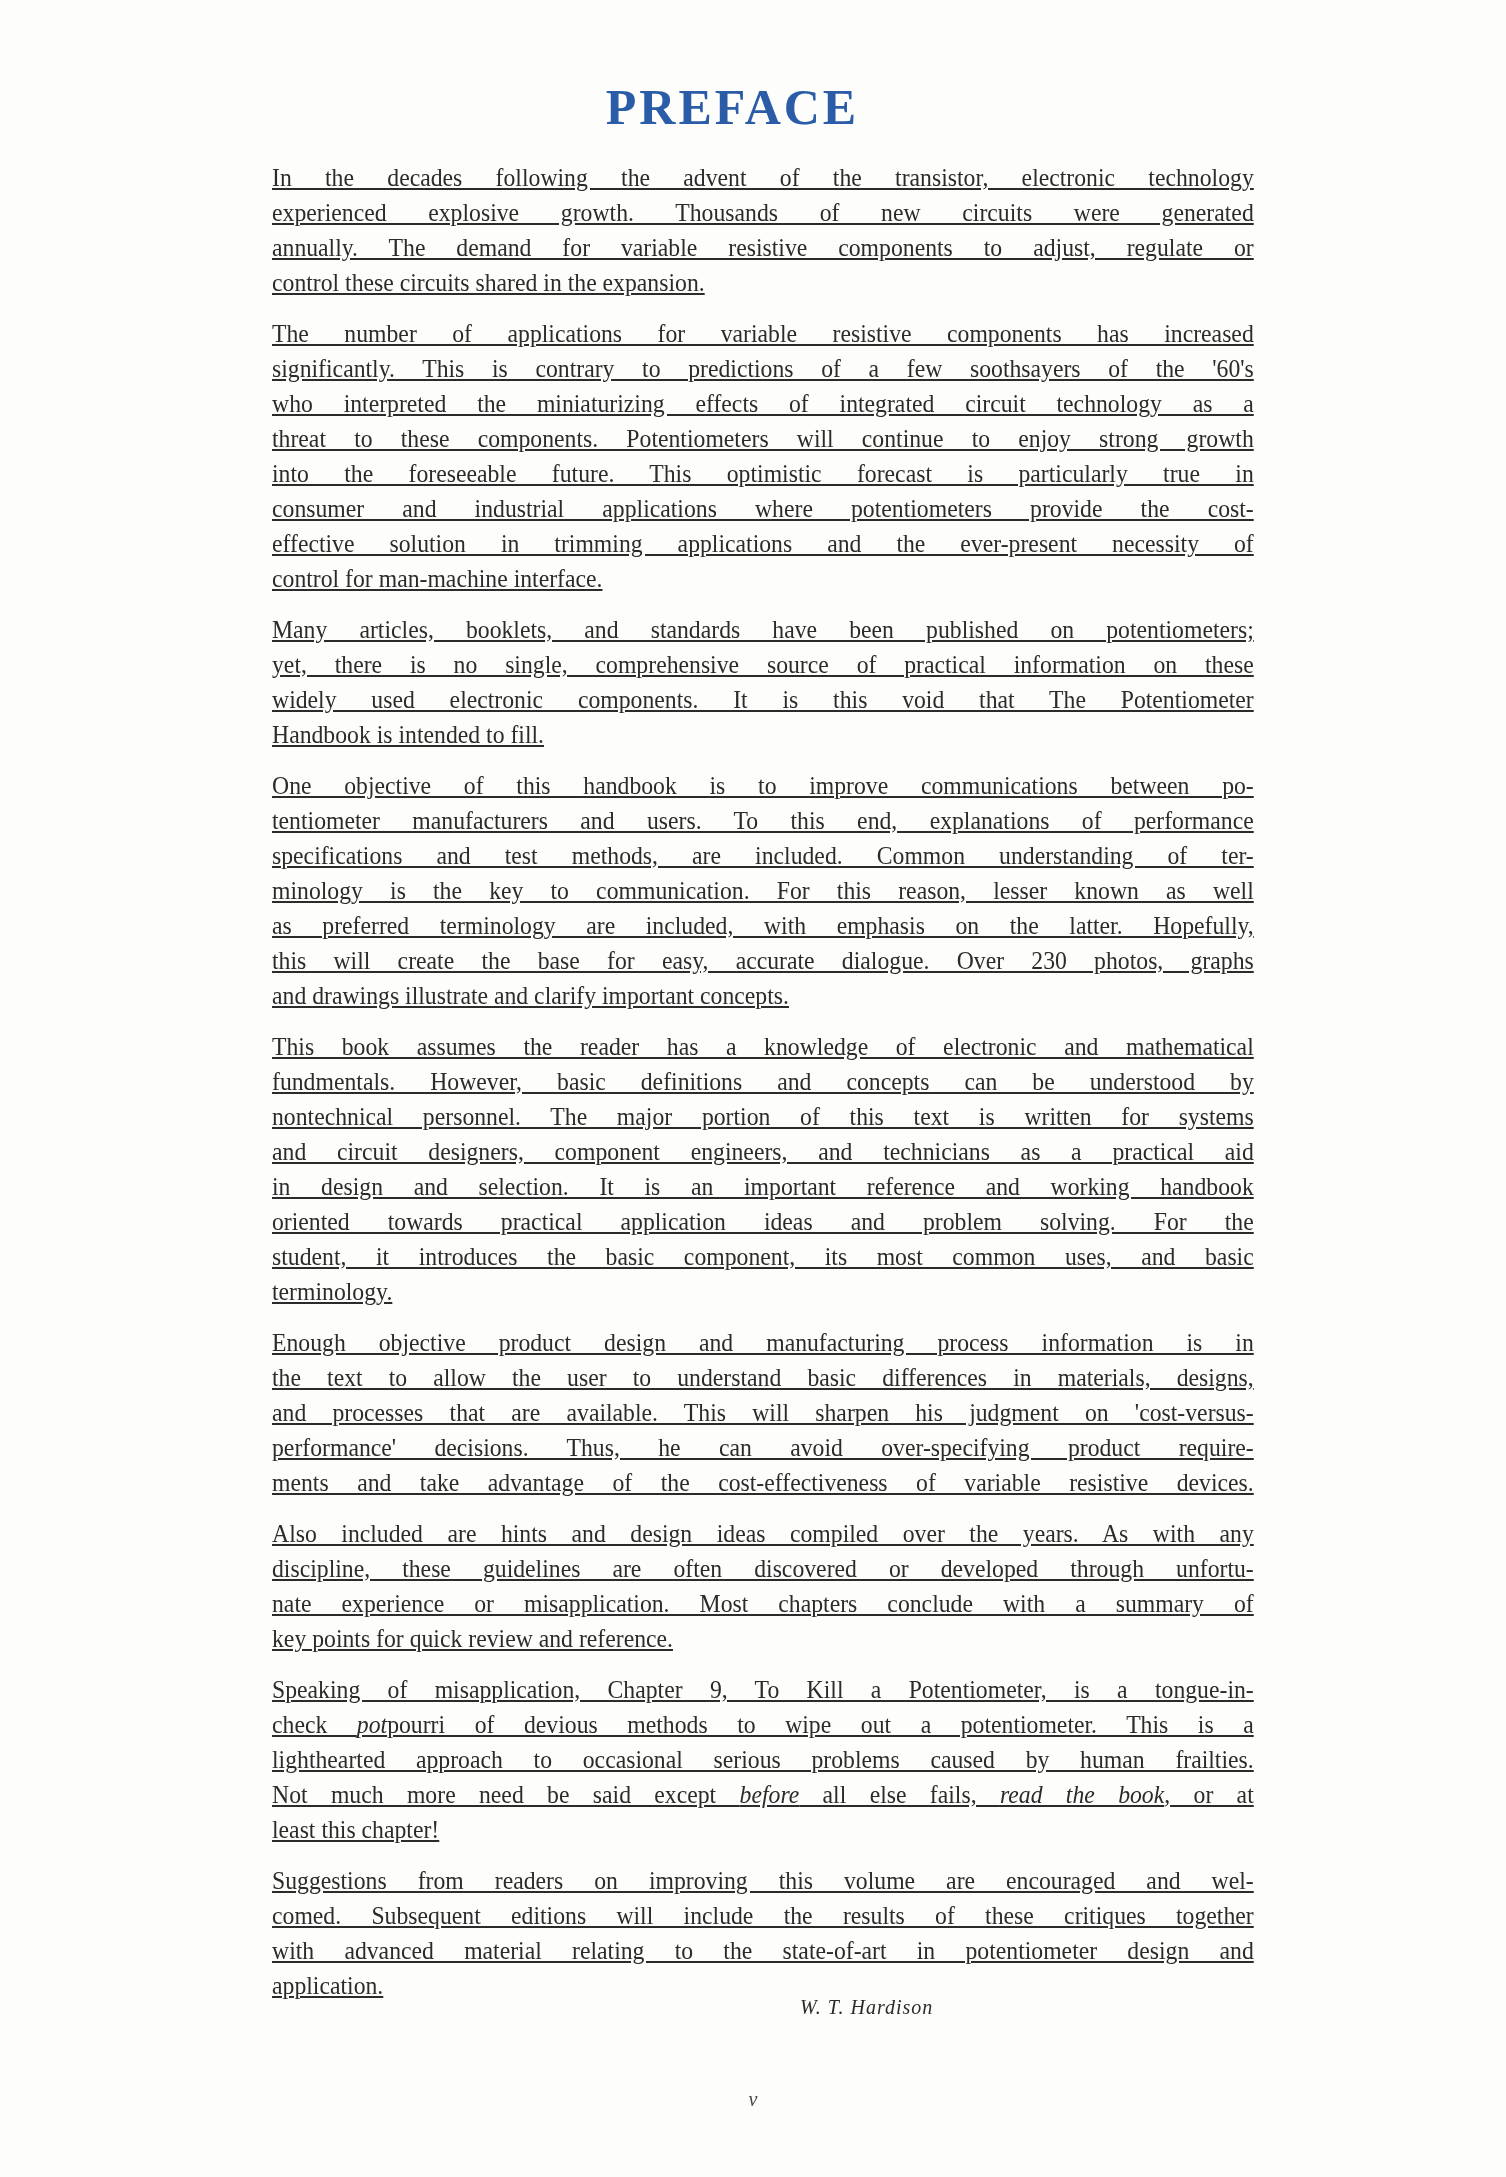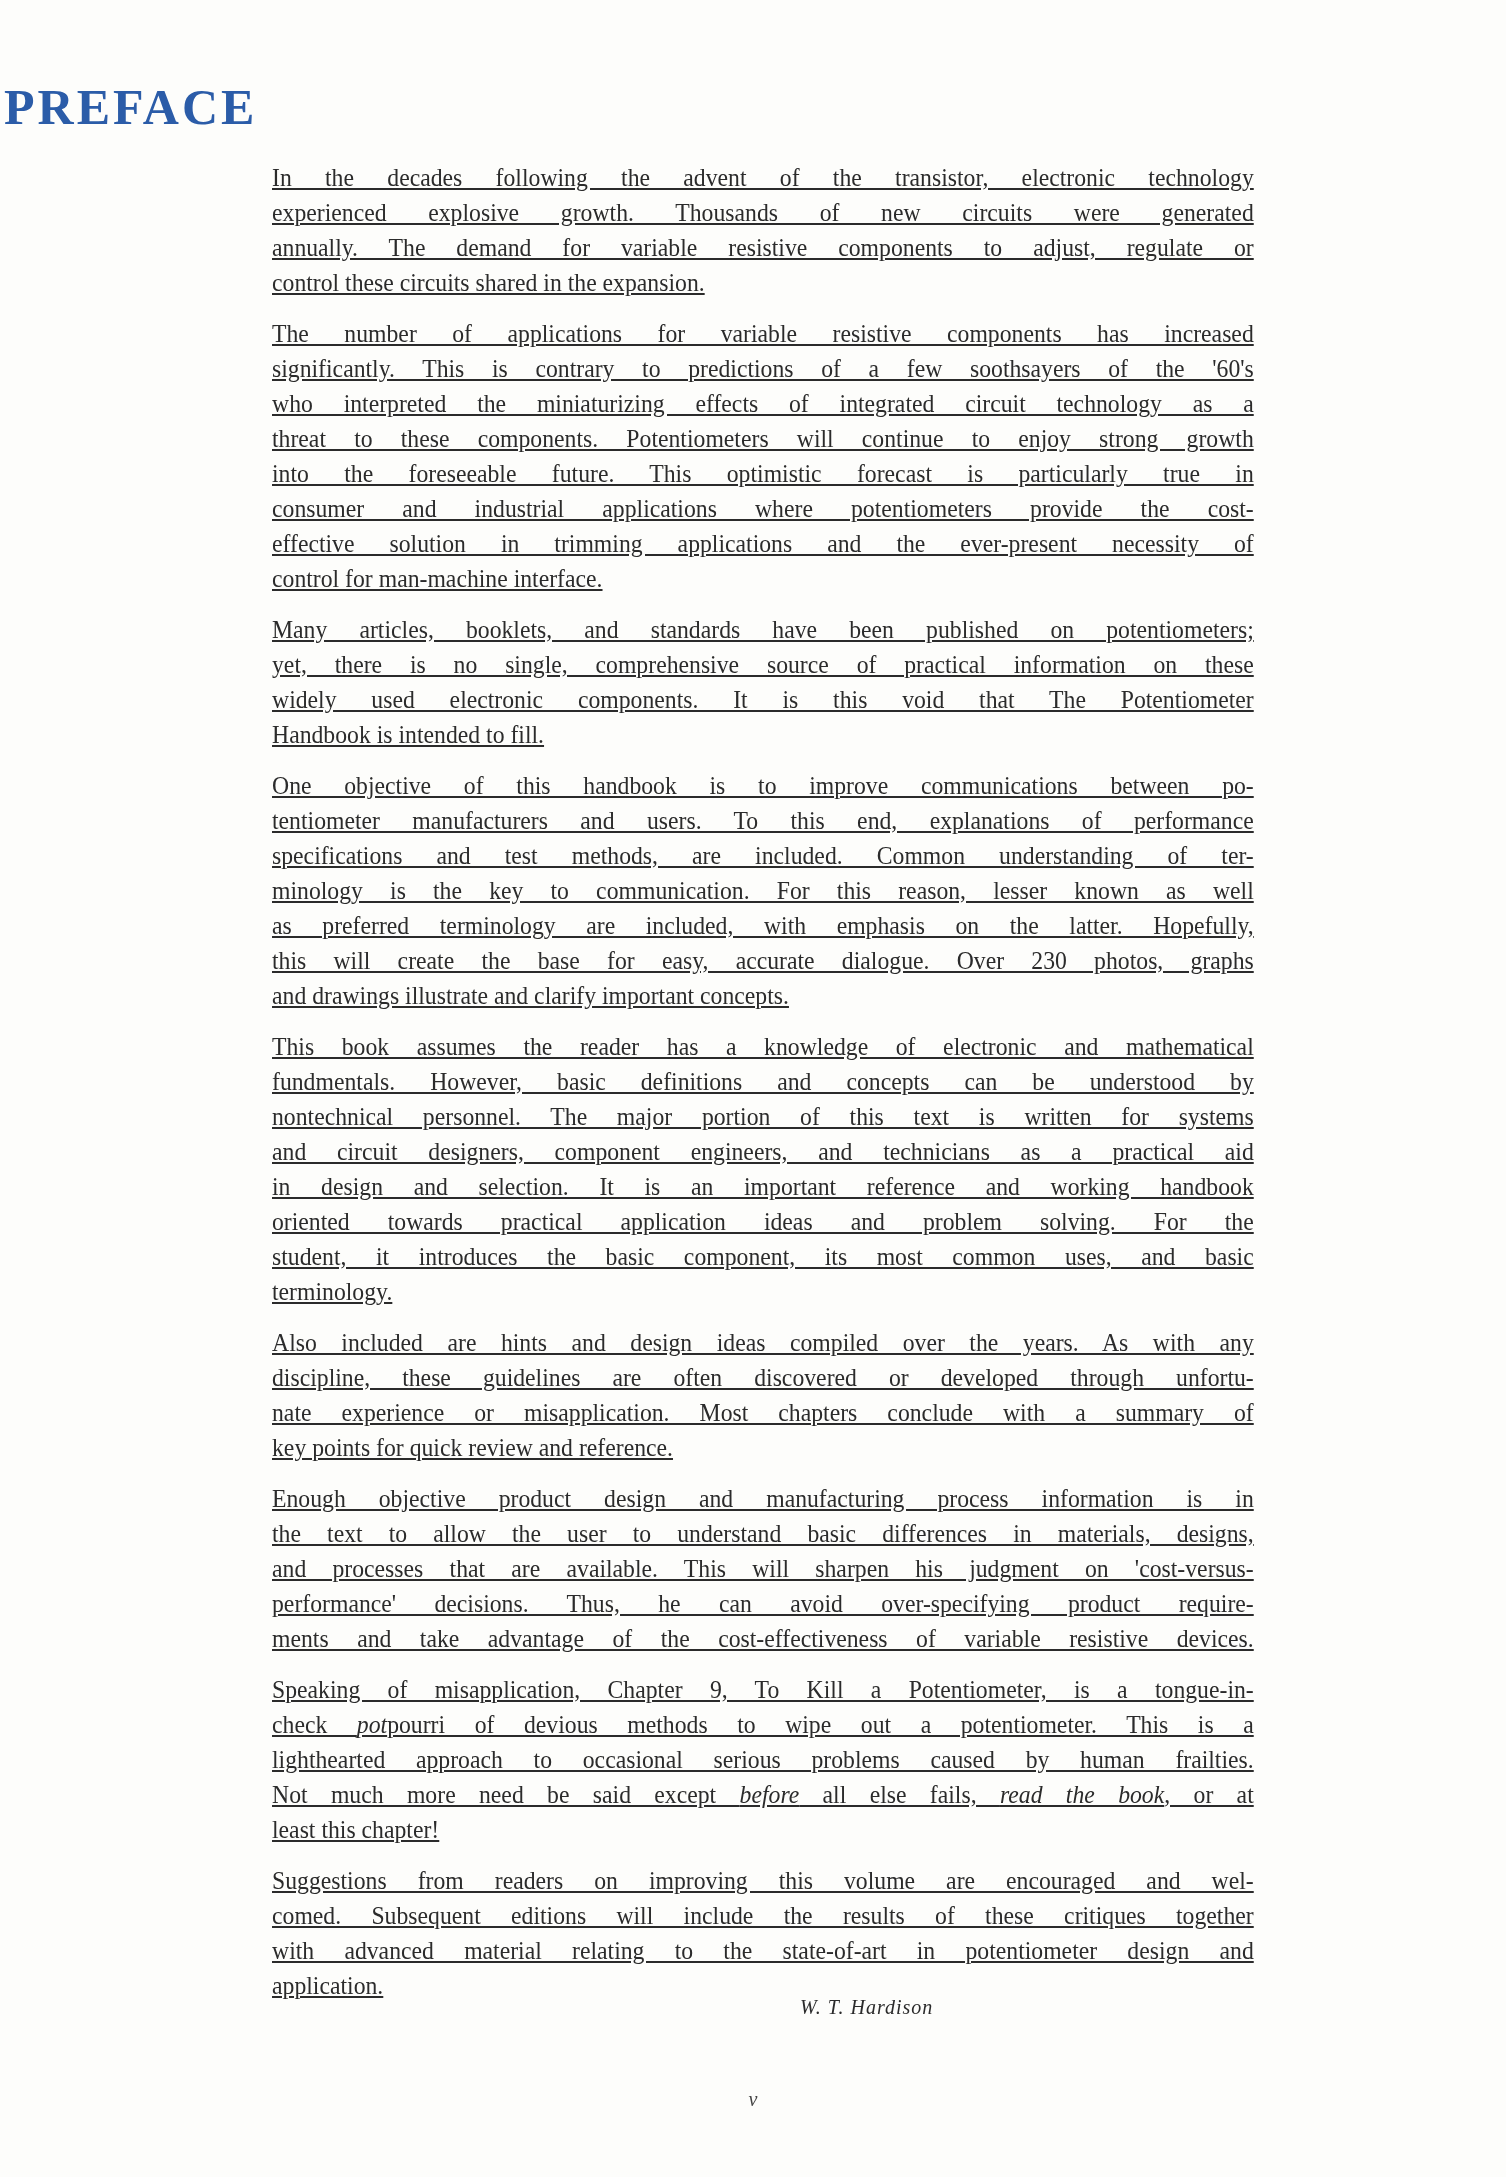--- a/index.html
+++ b/index.html
@@ -6,23 +6,23 @@
   body {
     width: 1506px; height: 2177px;
     background: #fdfdfb;
     position: relative;
     overflow: hidden;
     font-family: "Liberation Serif", "DejaVu Serif", serif;
     color: #2b2b2b;
   }
   .title {
     position: absolute;
-    left: 4px; width: 1441px;
+    left: 12px; width: 1441px;
     top: 78px;
-    text-align: left;
+    text-align: center;
     font-family: "Liberation Serif", "DejaVu Serif", serif;
     font-weight: bold;
     font-size: 50px;
     letter-spacing: 3px;
     color: #2b5ca8;
   }
   .body {
     position: absolute;
     left: 272px; top: 160px;
     width: 982px;
@@ -100,31 +100,31 @@
     <span class="line">This book assumes the reader has a knowledge of electronic and mathematical</span>
     <span class="line">fundmentals. However, basic definitions and concepts can be understood by</span>
     <span class="line">nontechnical personnel. The major portion of this text is written for systems</span>
     <span class="line">and circuit designers, component engineers, and technicians as a practical aid</span>
     <span class="line">in design and selection. It is an important reference and working handbook</span>
     <span class="line">oriented towards practical application ideas and problem solving. For the</span>
     <span class="line">student, it introduces the basic component, its most common uses, and basic</span>
     <span class="line last">terminology.</span>
   </div>
   <div class="para">
-    <span class="line">Also included are hints and design ideas compiled over the years. As with any</span>
-    <span class="line">discipline, these guidelines are often discovered or developed through unfortu-</span>
-    <span class="line">nate experience or misapplication. Most chapters conclude with a summary of</span>
-    <span class="line last">key points for quick review and reference.</span>
-  </div>
-  <div class="para">
     <span class="line">Enough objective product design and manufacturing process information is in</span>
     <span class="line">the text to allow the user to understand basic differences in materials, designs,</span>
     <span class="line">and processes that are available. This will sharpen his judgment on 'cost-versus-</span>
     <span class="line">performance' decisions. Thus, he can avoid over-specifying product require-</span>
     <span class="line">ments and take advantage of the cost-effectiveness of variable resistive devices.</span>
+  </div>
+  <div class="para">
+    <span class="line">Also included are hints and design ideas compiled over the years. As with any</span>
+    <span class="line">discipline, these guidelines are often discovered or developed through unfortu-</span>
+    <span class="line">nate experience or misapplication. Most chapters conclude with a summary of</span>
+    <span class="line last">key points for quick review and reference.</span>
   </div>
   <div class="para">
     <span class="line">Speaking of misapplication, Chapter 9, To Kill a Potentiometer, is a tongue-in-</span>
     <span class="line rich">check <i>pot</i>pourri of devious methods to wipe out a potentiometer. This is a</span>
     <span class="line">lighthearted approach to occasional serious problems caused by human frailties.</span>
     <span class="line rich">Not much more need be said except <i>before</i> all else fails, <i>read the book</i>, or at</span>
     <span class="line last">least this chapter!</span>
   </div>
   <div class="para">
     <span class="line">Suggestions from readers on improving this volume are encouraged and wel-</span>

